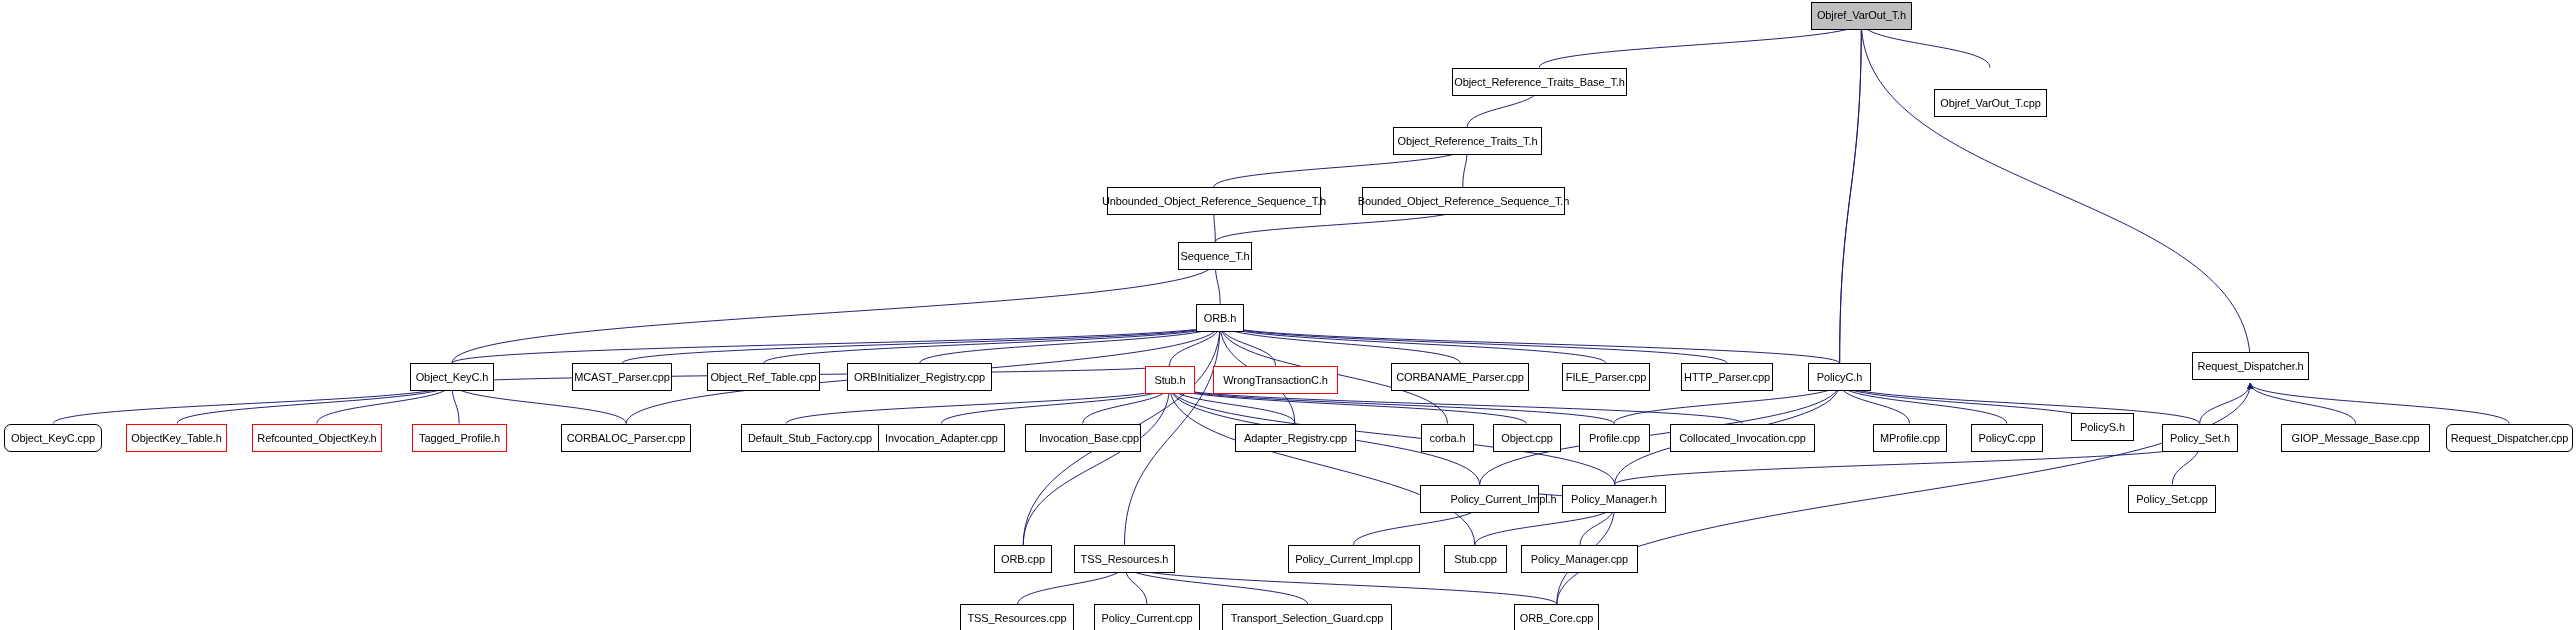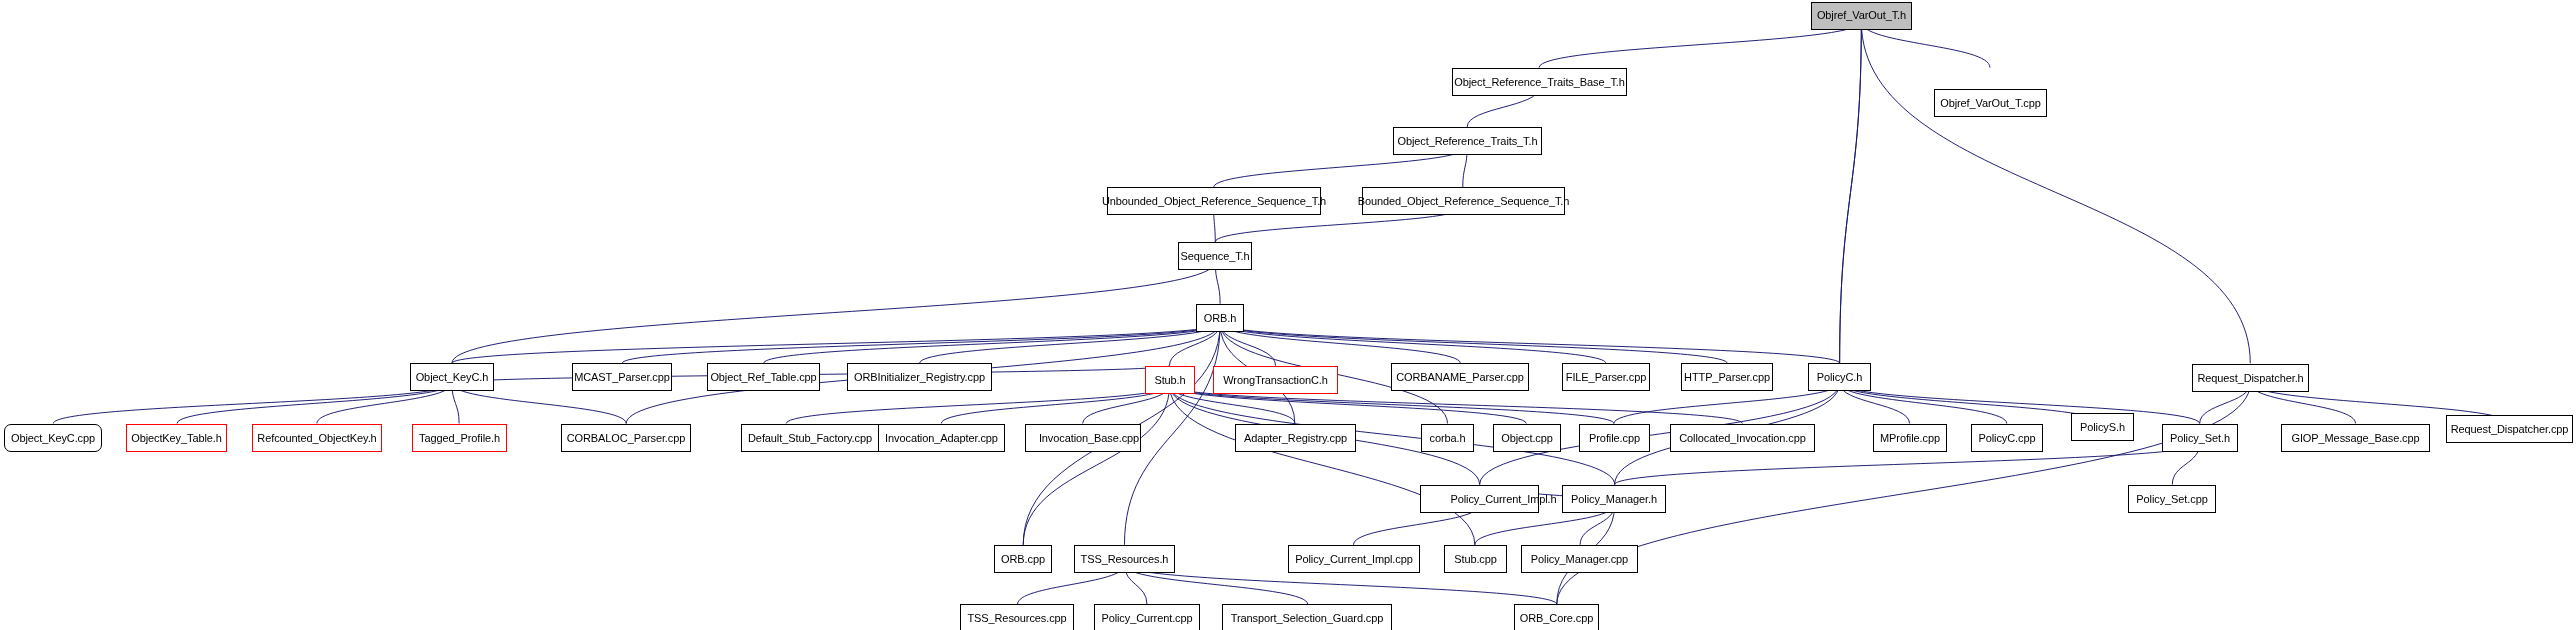--- a/index.html
+++ b/index.html
@@ -178,21 +178,21 @@
       </div>
       <div class="node" style="left: 1562px; top: 363px; width: 88px;">
         <span class="node-label">FILE_Parser.cpp</span>
       </div>
       <div class="node" style="left: 1681px; top: 363px; width: 92px;">
         <span class="node-label">HTTP_Parser.cpp</span>
       </div>
       <div class="node" style="left: 1808px; top: 363px; width: 63px;">
         <span class="node-label">PolicyC.h</span>
       </div>
-      <div class="node" style="left: 2192px; top: 364px; width: 117px;">
+      <div class="node" style="left: 2192px; top: 352px; width: 117px;">
         <span class="node-label">Request_Dispatcher.h</span>
       </div>
       <div class="node" style="left: 4px; top: 424px; width: 98px; border-radius: 7px;">
         <span class="node-label">Object_KeyC.cpp</span>
       </div>
       <div class="node red" style="left: 126px; top: 424px; width: 101px;">
         <span class="node-label">ObjectKey_Table.h</span>
       </div>
       <div class="node red" style="left: 252px; top: 424px; width: 130px;">
         <span class="node-label">Refcounted_ObjectKey.h</span>
@@ -235,21 +235,21 @@
       </div>
       <div class="node" style="left: 2071px; top: 413px; width: 63px;">
         <span class="node-label">PolicyS.h</span>
       </div>
       <div class="node" style="left: 2162px; top: 424px; width: 76px;">
         <span class="node-label">Policy_Set.h</span>
       </div>
       <div class="node" style="left: 2281px; top: 424px; width: 149px;">
         <span class="node-label">GIOP_Message_Base.cpp</span>
       </div>
-      <div class="node" style="left: 2446px; top: 415px; width: 127px;">
+      <div class="node" style="left: 2446px; top: 424px; width: 127px; border-radius: 6px;">
         <span class="node-label">Request_Dispatcher.cpp</span>
       </div>
       <div class="node" style="left: 1420px; top: 485px; width: 119px; padding-left: 48px;">
         <span class="node-label">Policy_Current_Impl.h</span>
       </div>
       <div class="node" style="left: 1562px; top: 485px; width: 104px;">
         <span class="node-label">Policy_Manager.h</span>
       </div>
       <div class="node" style="left: 2128px; top: 485px; width: 88px;">
         <span class="node-label">Policy_Set.cpp</span>

